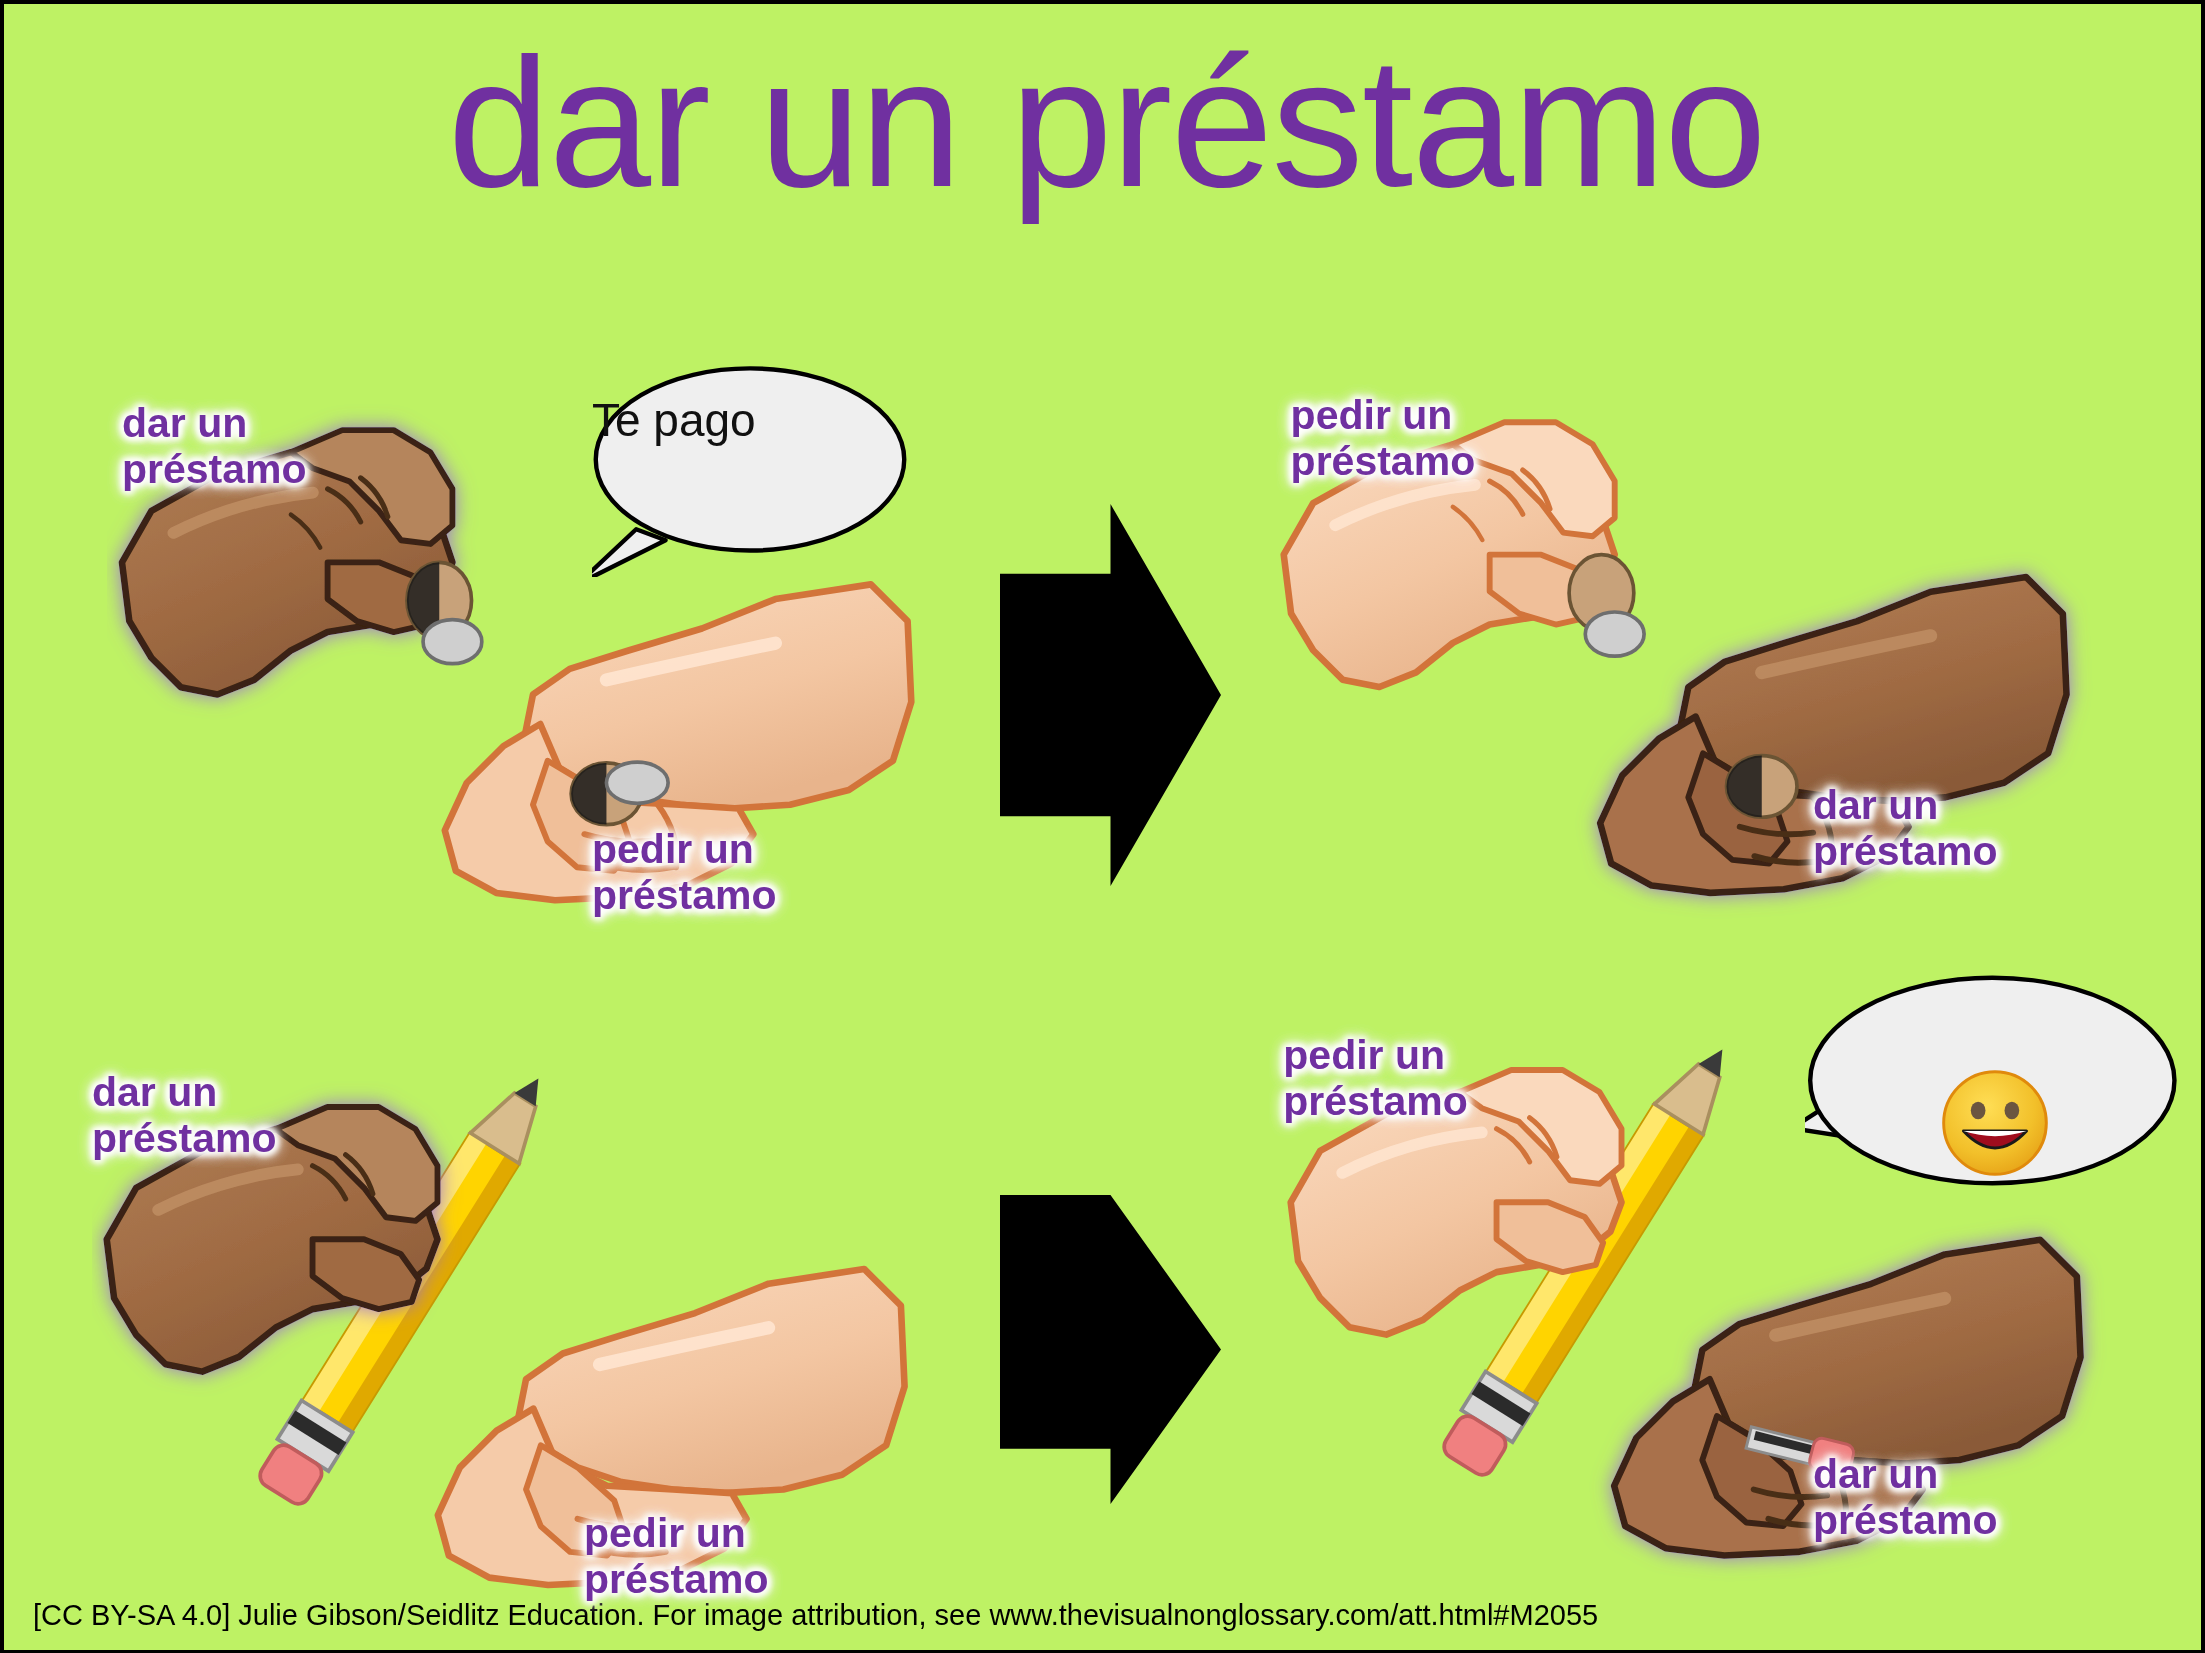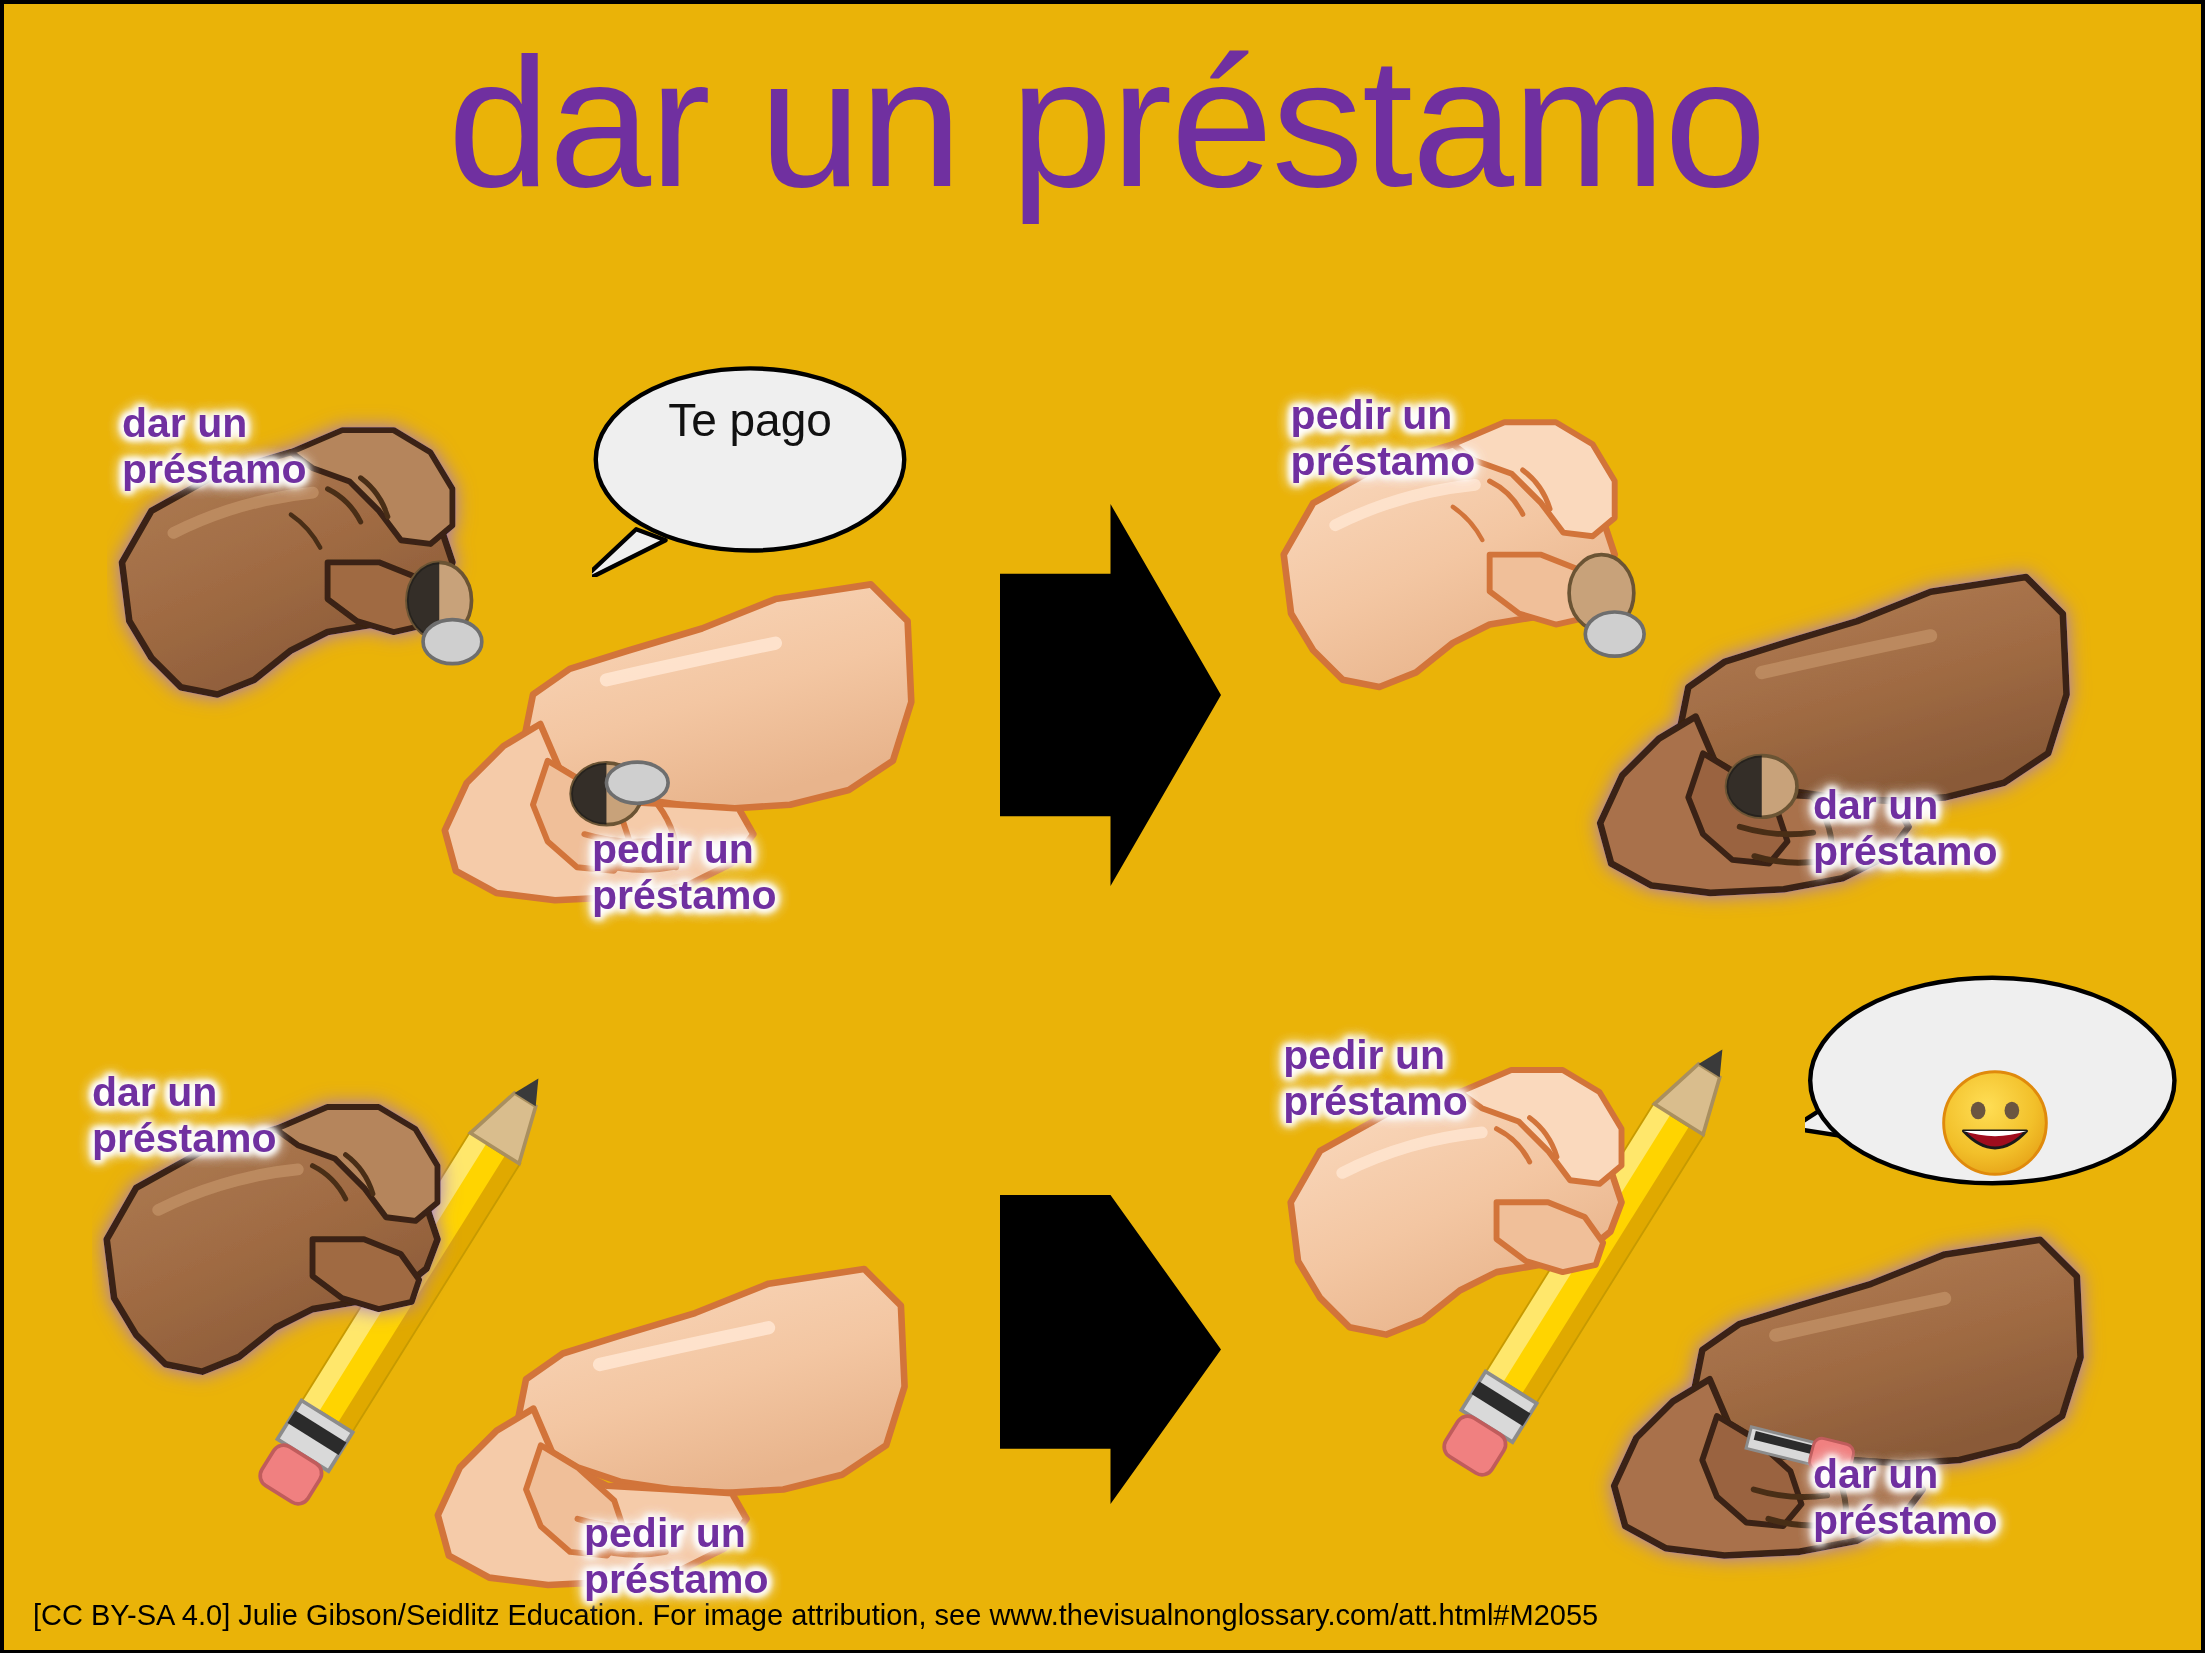--- a/index.html
+++ b/index.html
@@ -4,21 +4,21 @@
 <style>
   html, body {
     margin: 0;
     padding: 0;
     background: #ffffff;
   }
   #page {
     position: relative;
     width: 2205px;
     height: 1654px;
-    background: #eab308;
+    background: #bef264;
     border: 4.4px solid #000000;
     box-sizing: border-box;
     overflow: hidden;
     font-family: "Liberation Sans", sans-serif;
   }
 
   
   #title {
     position: absolute;
     left: 0;
@@ -73,21 +73,20 @@
 
   
   .bubble {
     position: absolute;
     z-index: 45;
   }
   .bubble-text {
     position: absolute;
     left: 0;
     width: 100%;
-    text-align: center;
     font-family: "Liberation Sans", sans-serif;
     font-size: 46px;
     line-height: 1.25;
     color: #111;
     z-index: 3;
   }
   .emoji-face {
     position: absolute;
     z-index: 3;
   }

